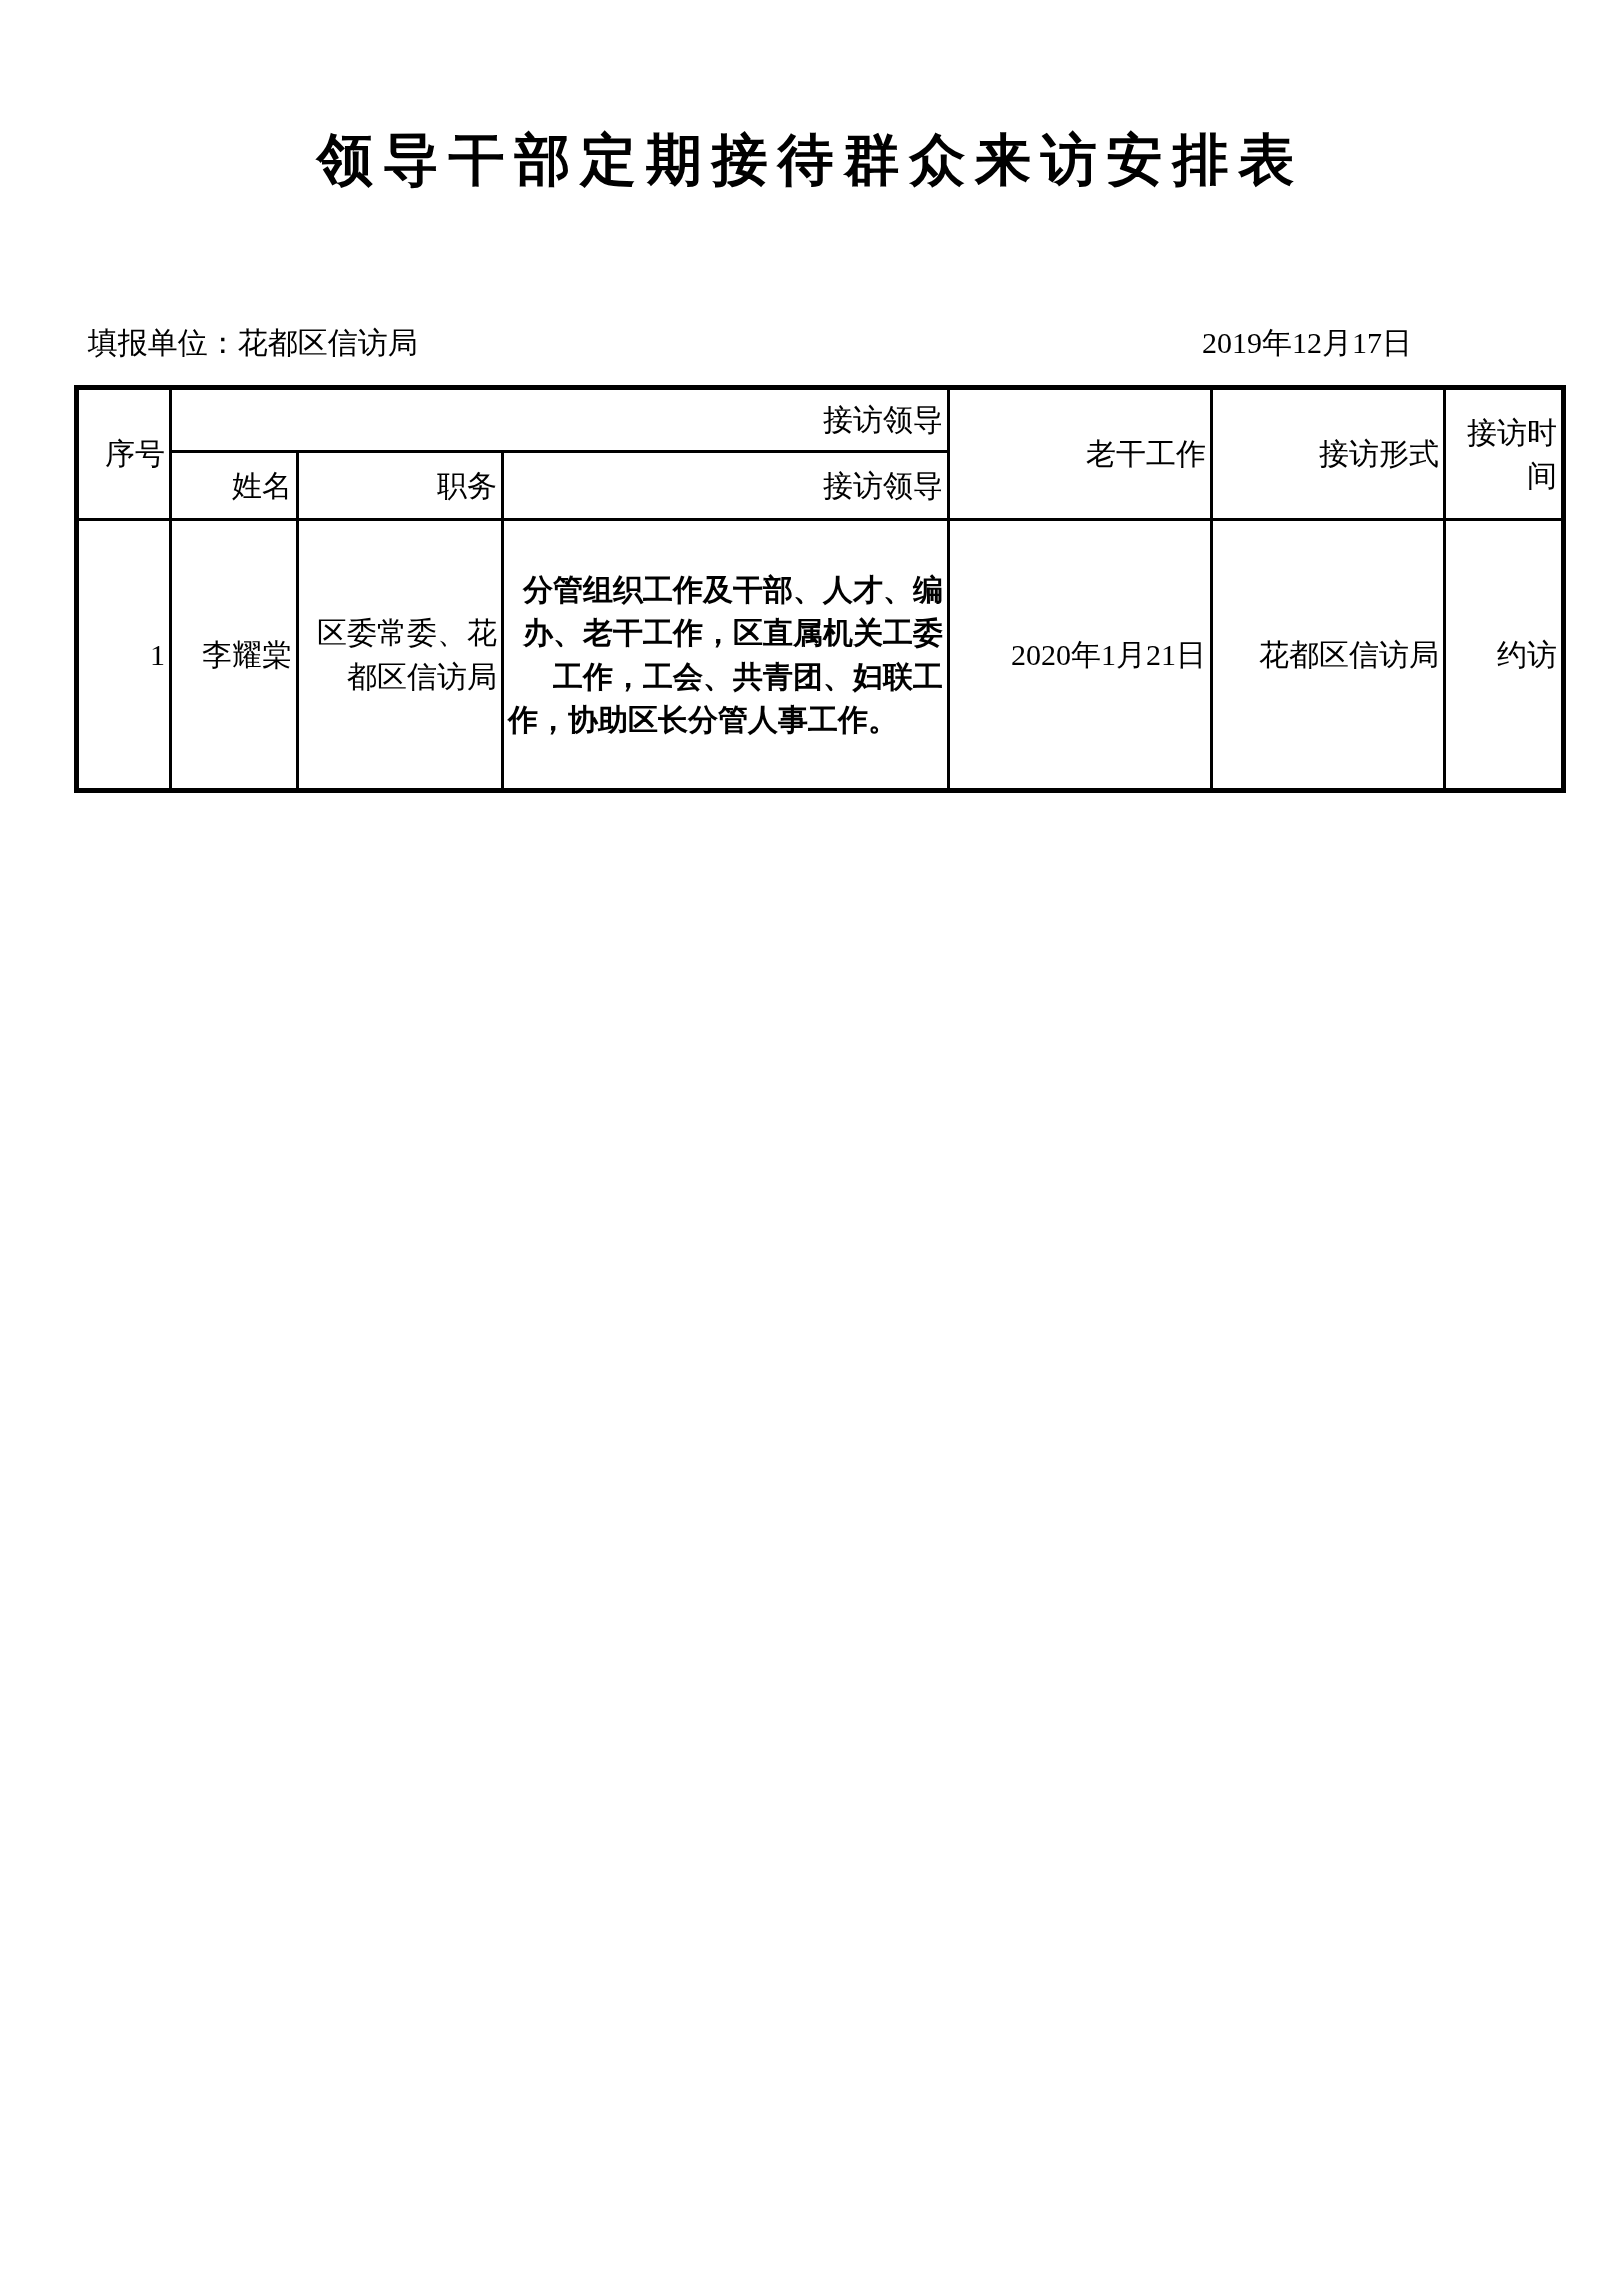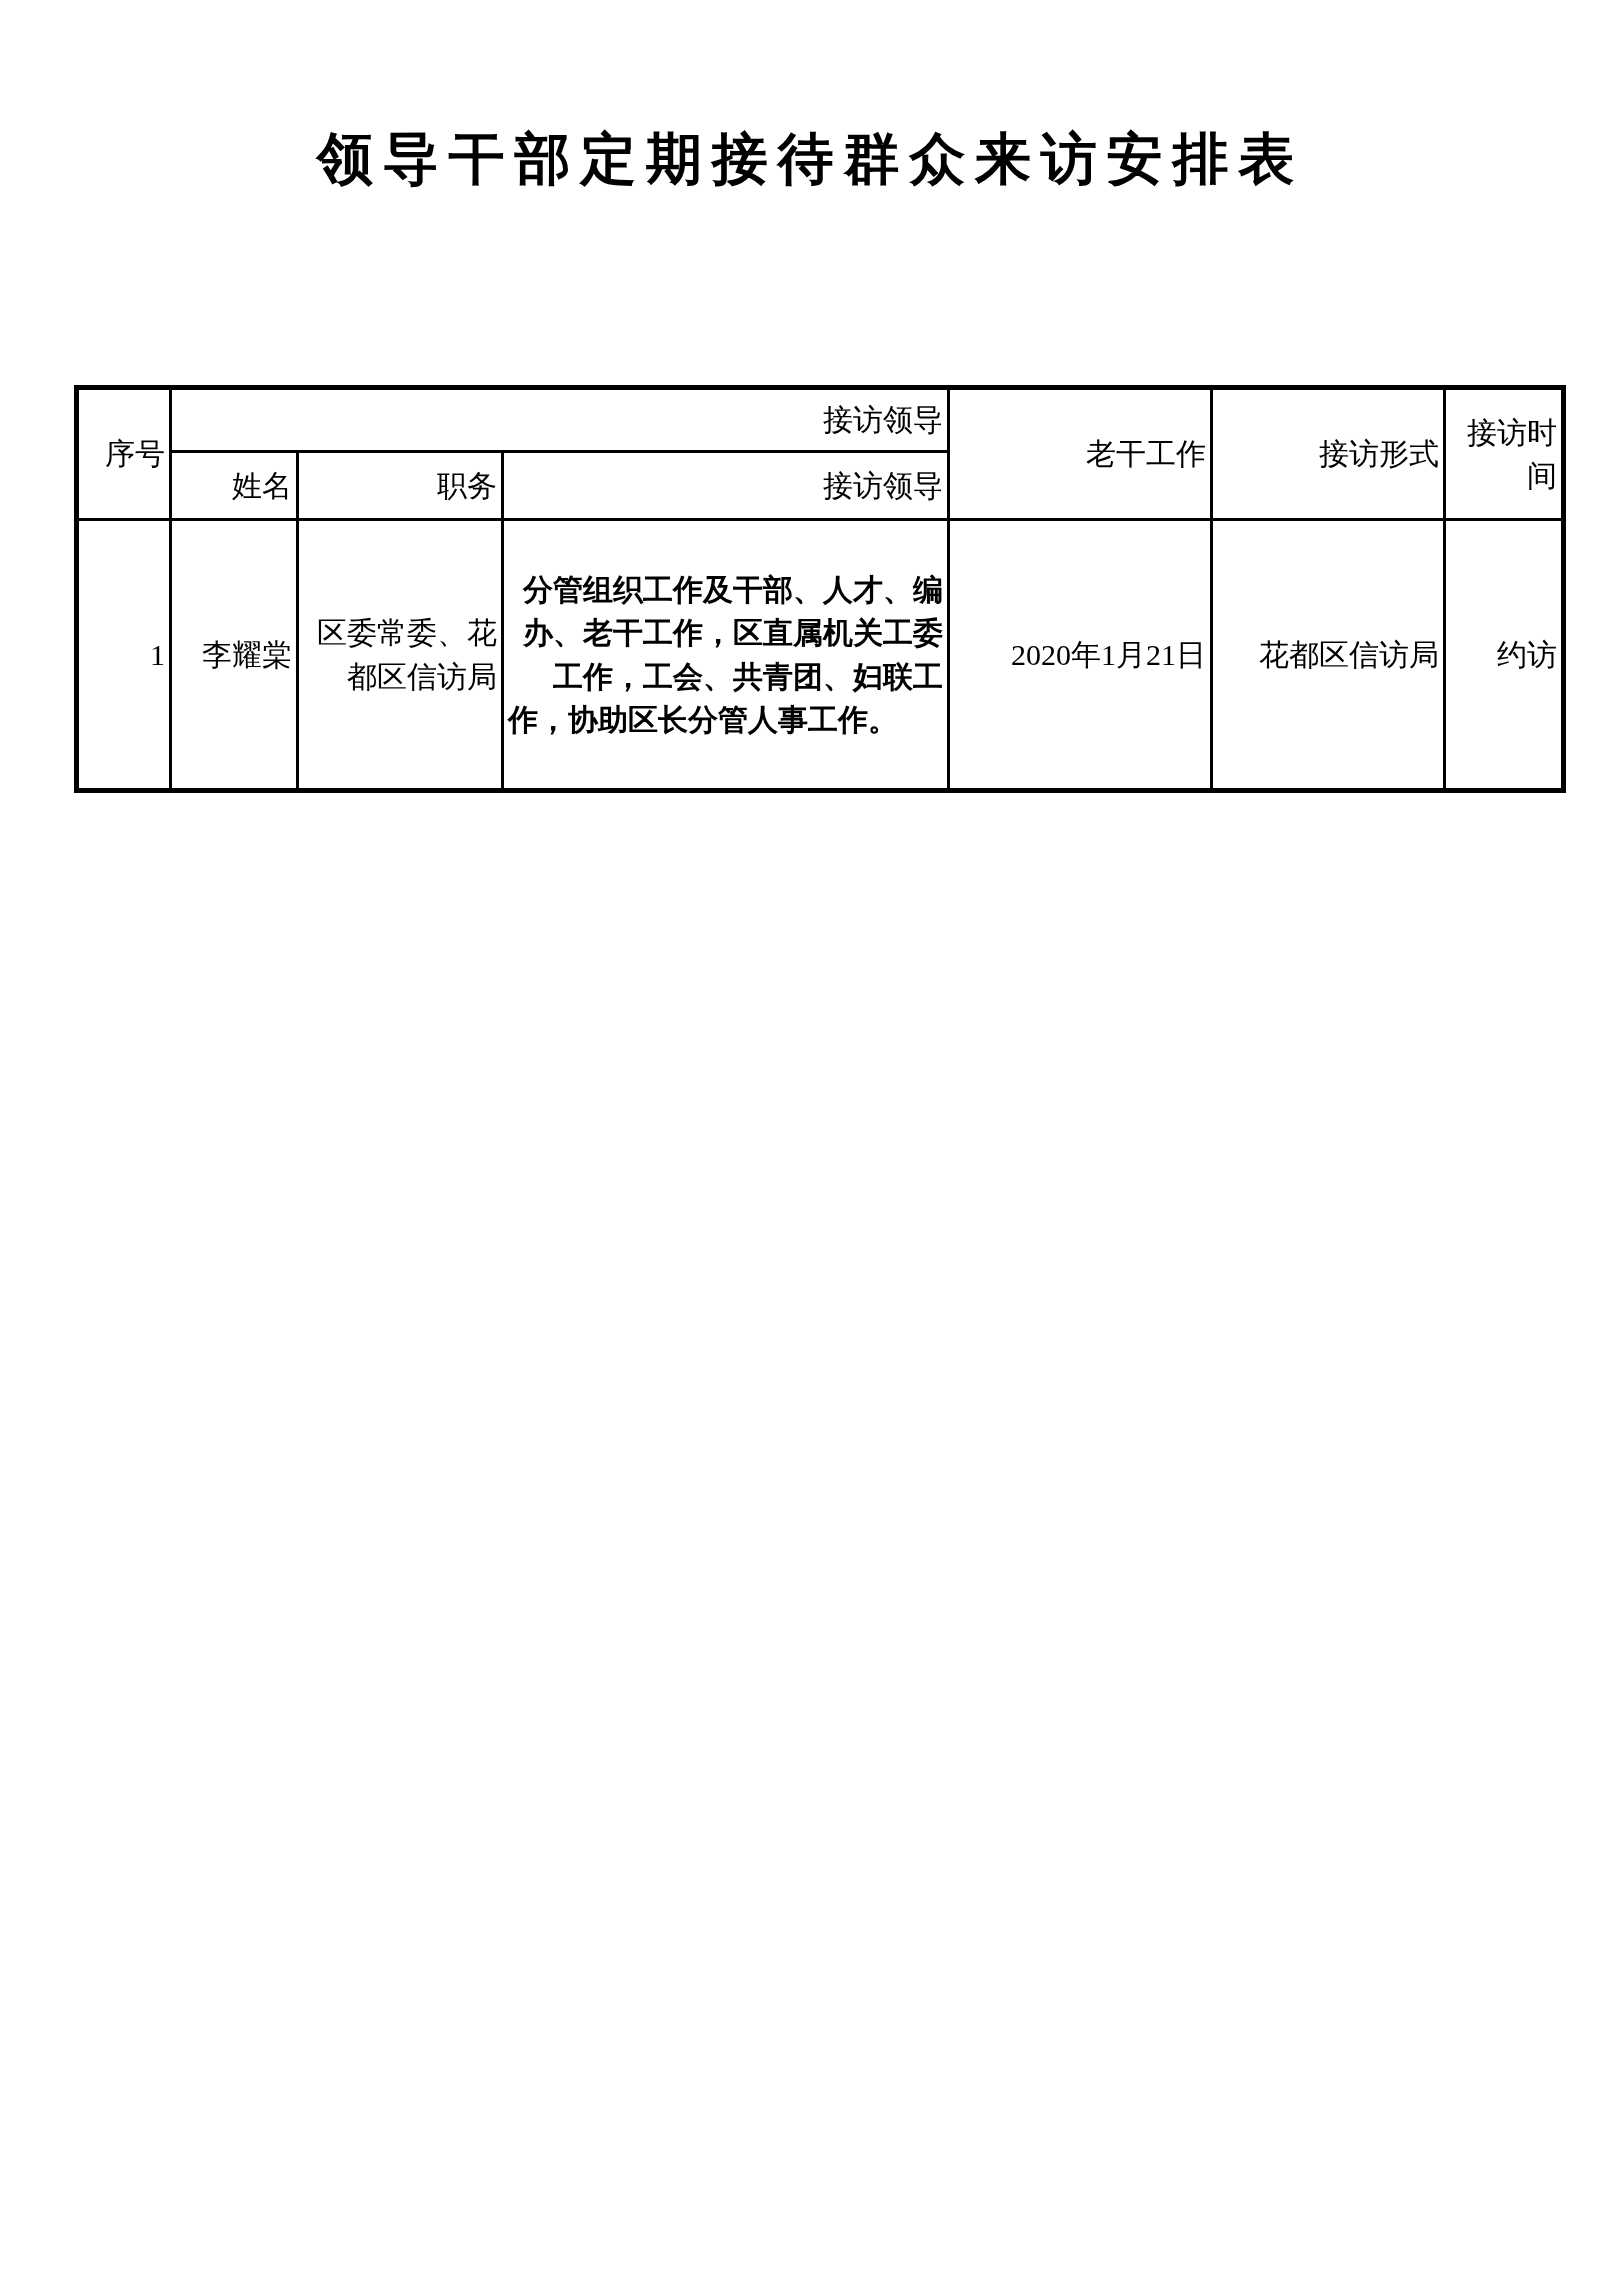--- a/index.html
+++ b/index.html
@@ -13,21 +13,21 @@
     font-family: "Liberation Serif", "DejaVu Serif", serif;
     color: #000000;
     overflow: hidden;
   }
   .title {
     position: absolute;
     top: 129px;
     left: 0;
     width: 100%;
     text-align: center;
-    font-family: Liberation Serif, serif;
+    font-family: Liberation Sans, sans-serif;
     font-weight: bold;
     font-size: 56px;
     letter-spacing: 9.8px;
     line-height: 1.1;
     white-space: nowrap;
   }
   .info-row {
     position: absolute;
     top: 325px;
     left: 74px;
@@ -70,20 +70,24 @@
   }
   td.cell-form { padding: 2px 7.8px; }
 </style>
 </head>
 <body>
 
 <div class="page">
 
   <h1 class="title">领导干部定期接待群众来访安排表</h1>
 
+  <div class="info-row">
+    <span class="info-unit">填报单位：花都区信访局</span>
+    <span class="info-date">2019年12月17日</span>
+  </div>
 
   <table class="schedule">
     <colgroup>
       <col style="width:94px">
       <col style="width:127px">
       <col style="width:205px">
       <col style="width:446px">
       <col style="width:263px">
       <col style="width:233px">
       <col style="width:119px">

